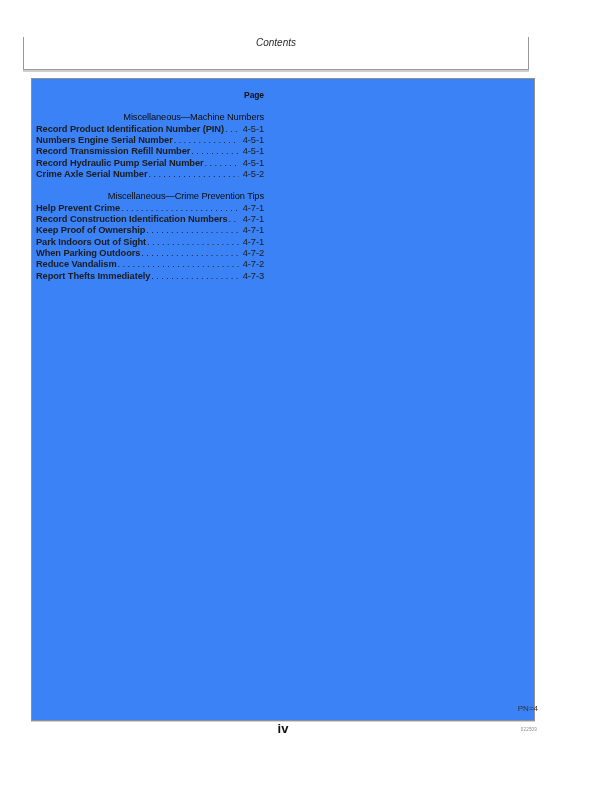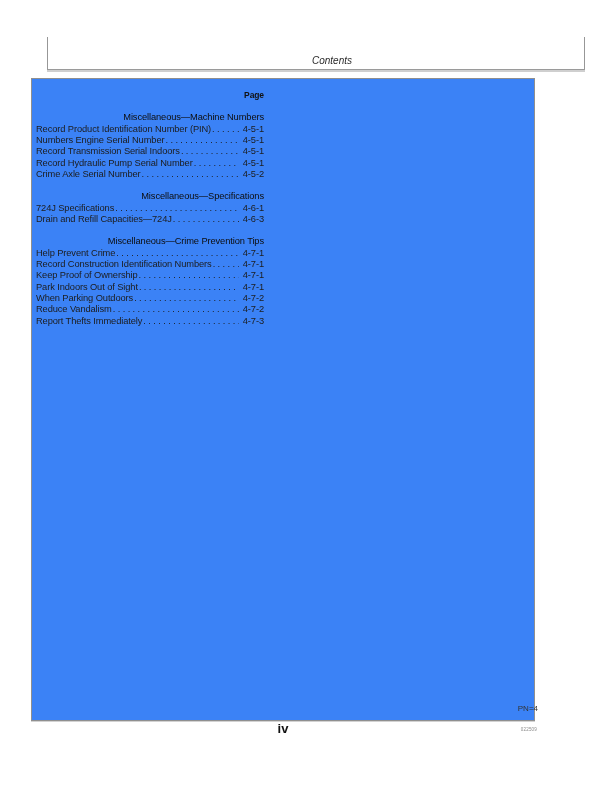--- a/index.html
+++ b/index.html
@@ -12,32 +12,30 @@
     height: 792px;
     position: relative;
     font-family: "Liberation Sans", sans-serif;
     color: #1c1c1c;
     overflow: hidden;
   }
 
   
   .header-box {
     position: absolute;
-    left: 47px;
+    left: 23px;
     top: 37px;
     width: 504px;
     height: 32px;
     border-left: 1px solid #979797;
     border-right: 1px solid #979797;
     border-bottom: 1px solid #9a9a9a;
     box-shadow: 0 2px 0 #cfcfcf;
     display: flex;
-    align-items: flex-end;
     justify-content: center;
-    padding-left: 32px;
   }
   .contents-title {
     font-style: italic;
     font-size: 10px;
     line-height: 12px;
     padding-bottom: 2px;
     color: #2a2a2a;
   }
 
   
@@ -78,20 +76,21 @@
     white-space: nowrap;
     text-align: right;
   }
   .toc-entry {
     display: flex;
     align-items: baseline;
     white-space: nowrap;
   }
   .toc-entry-title {
     flex: none;
+    font-weight: bold;
   }
   .toc-entry-leader {
     flex: 1 1 auto;
     overflow: hidden;
     white-space: nowrap;
     margin: 0 2px 0 1px;
     color: #1c1c1c;
   }
   .toc-entry-leader::after {
     content: ". . . . . . . . . . . . . . . . . . . . . . . . . . . . . . . . . . . . . . . . . . . . . . . .";
@@ -152,55 +151,39 @@
     <span class="toc-entry-page">4-5-1</span>
   </div>
 
   <div class="toc-entry">
     <span class="toc-entry-title">Numbers Engine Serial Number</span>
     <span class="toc-entry-leader"></span>
     <span class="toc-entry-page">4-5-1</span>
   </div>
 
   <div class="toc-entry">
-    <span class="toc-entry-title">Record Transmission Serial Indoors</span>
+    <span class="toc-entry-title">Record Transmission Refill Number</span>
     <span class="toc-entry-leader"></span>
     <span class="toc-entry-page">4-5-1</span>
   </div>
 
   <div class="toc-entry">
     <span class="toc-entry-title">Record Hydraulic Pump Serial Number</span>
     <span class="toc-entry-leader"></span>
     <span class="toc-entry-page">4-5-1</span>
   </div>
 
   <div class="toc-entry">
     <span class="toc-entry-title">Crime Axle Serial Number</span>
     <span class="toc-entry-leader"></span>
     <span class="toc-entry-page">4-5-2</span>
   </div>
 </div>
   </div>
 
-  <div class="toc-section">
-    <div class="toc-section-heading">Miscellaneous—Specifications</div>
-    <div>
-  <div class="toc-entry">
-    <span class="toc-entry-title">724J Specifications</span>
-    <span class="toc-entry-leader"></span>
-    <span class="toc-entry-page">4-6-1</span>
-  </div>
-
-  <div class="toc-entry">
-    <span class="toc-entry-title">Drain and Refill Capacities—724J</span>
-    <span class="toc-entry-leader"></span>
-    <span class="toc-entry-page">4-6-3</span>
-  </div>
-</div>
-  </div>
 
   <div class="toc-section">
     <div class="toc-section-heading">Miscellaneous—Crime Prevention Tips</div>
     <div>
   <div class="toc-entry">
     <span class="toc-entry-title">Help Prevent Crime</span>
     <span class="toc-entry-leader"></span>
     <span class="toc-entry-page">4-7-1</span>
   </div>
 

